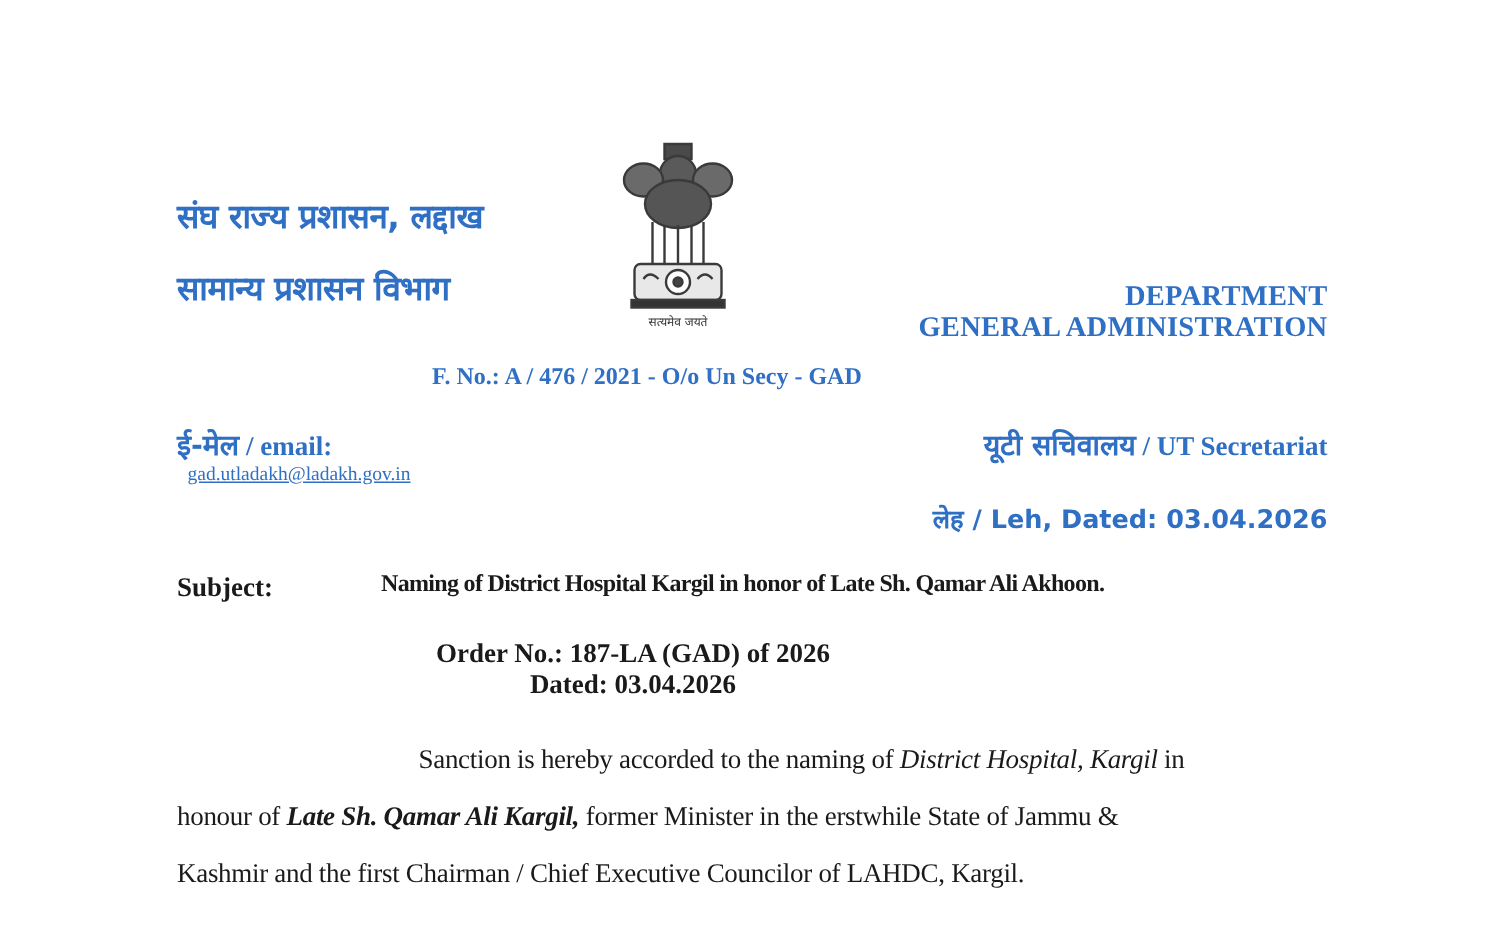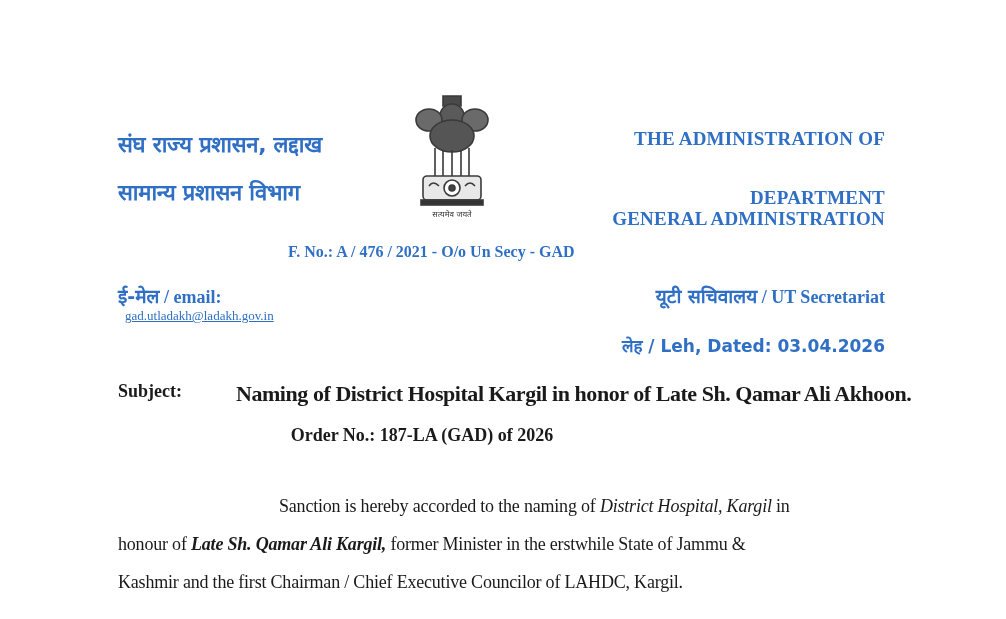--- a/index.html
+++ b/index.html
@@ -39,21 +39,21 @@
   }
   #secretariat .hi { font-family:"DejaVu Sans", sans-serif; font-size:19px;margin-left:19px; }
   #dated-line {
     position:absolute; right:121px; top:310px; font-family:"DejaVu Sans", sans-serif; font-weight:bold;
     font-size:17px; color:#2f6fc4; white-space:nowrap;margin-top:24px;
   }
   #subject-label {
     position:absolute; left:118px; top:381px; font-weight:bold; font-size:18px; white-space:nowrap;
   }
   #subject-text {
-    position:absolute; left:236px; top:381px; font-weight:bold; font-size:22px; white-space:nowrap; letter-spacing:-0.45px;
+    position:absolute; left:254px; top:381px; font-weight:bold; font-size:16px; white-space:nowrap; letter-spacing:-0.45px;
   }
   #order-block {
     position:absolute; left:0; width:844px; top:425px; text-align:center; font-weight:bold; font-size:18px; line-height:21px;
   }
   .para-line { position:absolute; font-size:18px; white-space:nowrap; letter-spacing:-0.2px; }
   #p-line1 { left:279px; top:496px; }
   #p-line2 { left:118px; top:534px; }
   #p-line3 { left:118px; top:572px; }
   i.em { font-style:italic; }
   b.emb { font-weight:bold; font-style:italic; }
@@ -79,40 +79,40 @@
       <rect x="16" y="90" width="58" height="24" rx="4" fill="#e8e8e8"></rect>
       <circle cx="45" cy="102" r="8" fill="#fff"></circle>
       <circle cx="45" cy="102" r="3" fill="#444"></circle>
       <path d="M22 100 q4 -6 10 0 M58 100 q5 -6 10 0"></path>
       <rect x="14" y="114" width="62" height="5" fill="#333"></rect>
     </g>
   </svg>
   <div id="emblem-motto">सत्यमेव जयते</div>
 
   <div id="en-block1" class="en-title">
-    <div>THE ADMINISTRATION OF</div>
   </div>
   <div id="en-block2" class="en-title">
     <div>DEPARTMENT</div>
     <div>GENERAL ADMINISTRATION</div>
   </div>
 </div>
 
 <div id="file-no">F. No.:  A / 476 / 2021 - O/o Un Secy - GAD</div>
 
 <div id="email-label"><span class="hi">ई-मेल</span><span> / email:</span></div>
 <a id="email-link">gad.utladakh@ladakh.gov.in</a>
 
 <div id="secretariat"><span class="hi">यूटी सचिवालय</span><span> / UT Secretariat</span></div>
 <div id="dated-line"><span>लेह</span><span> / Leh, Dated:  03.04.2026</span></div>
 
 <div id="subject-label">Subject:</div>
 <div id="subject-text">Naming of District Hospital Kargil in honor of Late Sh. Qamar Ali Akhoon.</div>
 
 <div id="order-block">
   <div>Order No.: 187-LA (GAD) of 2026</div>
+  <div>Dated: 03.04.2026</div>
 </div>
 
 <div>
   <div id="p-line1" class="para-line"><span>Sanction is hereby accorded to the naming of </span><i class="em">District Hospital, Kargil</i><span> in</span></div>
   <div id="p-line2" class="para-line"><span>honour of </span><b class="emb">Late Sh. Qamar Ali Kargil,</b><span> former Minister in the erstwhile State of Jammu &amp;</span></div>
   <div id="p-line3" class="para-line">Kashmir and the first Chairman / Chief Executive Councilor of LAHDC, Kargil.</div>
 </div>
 
 </body></html>

